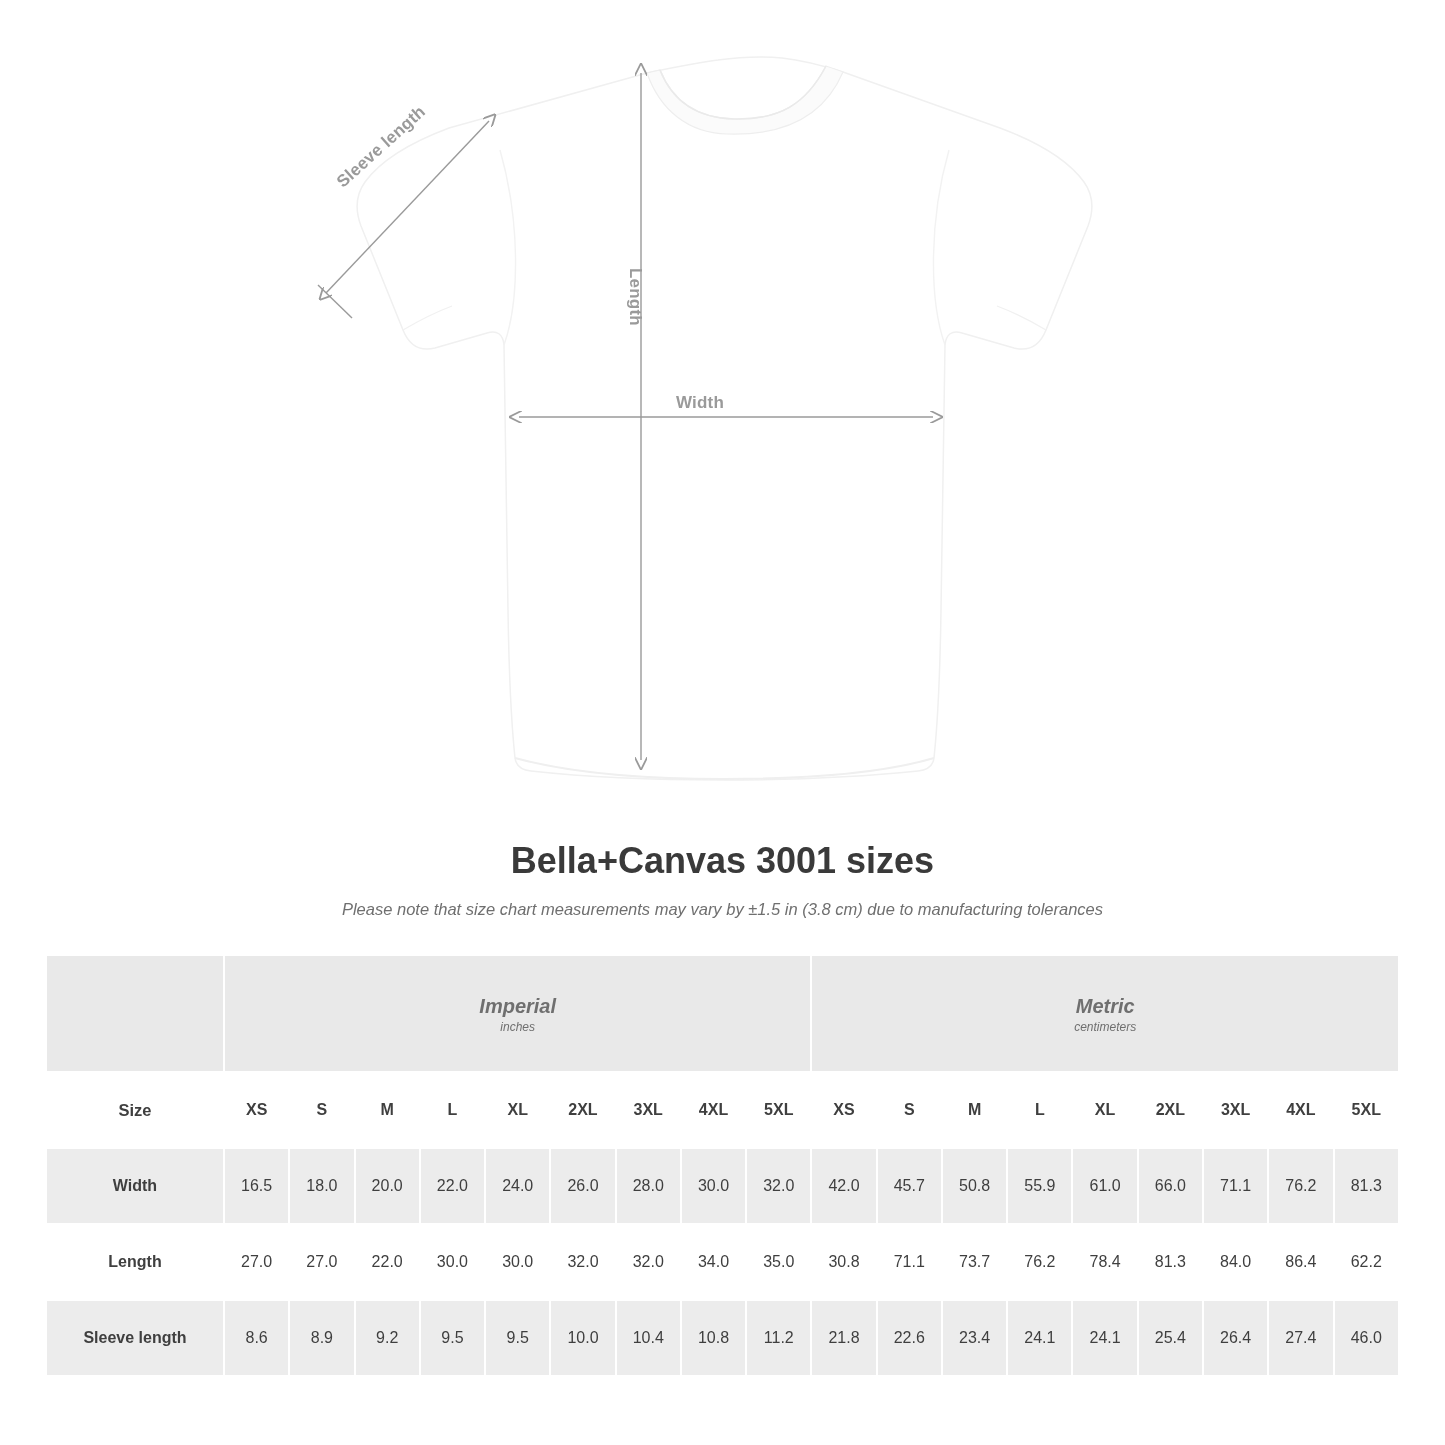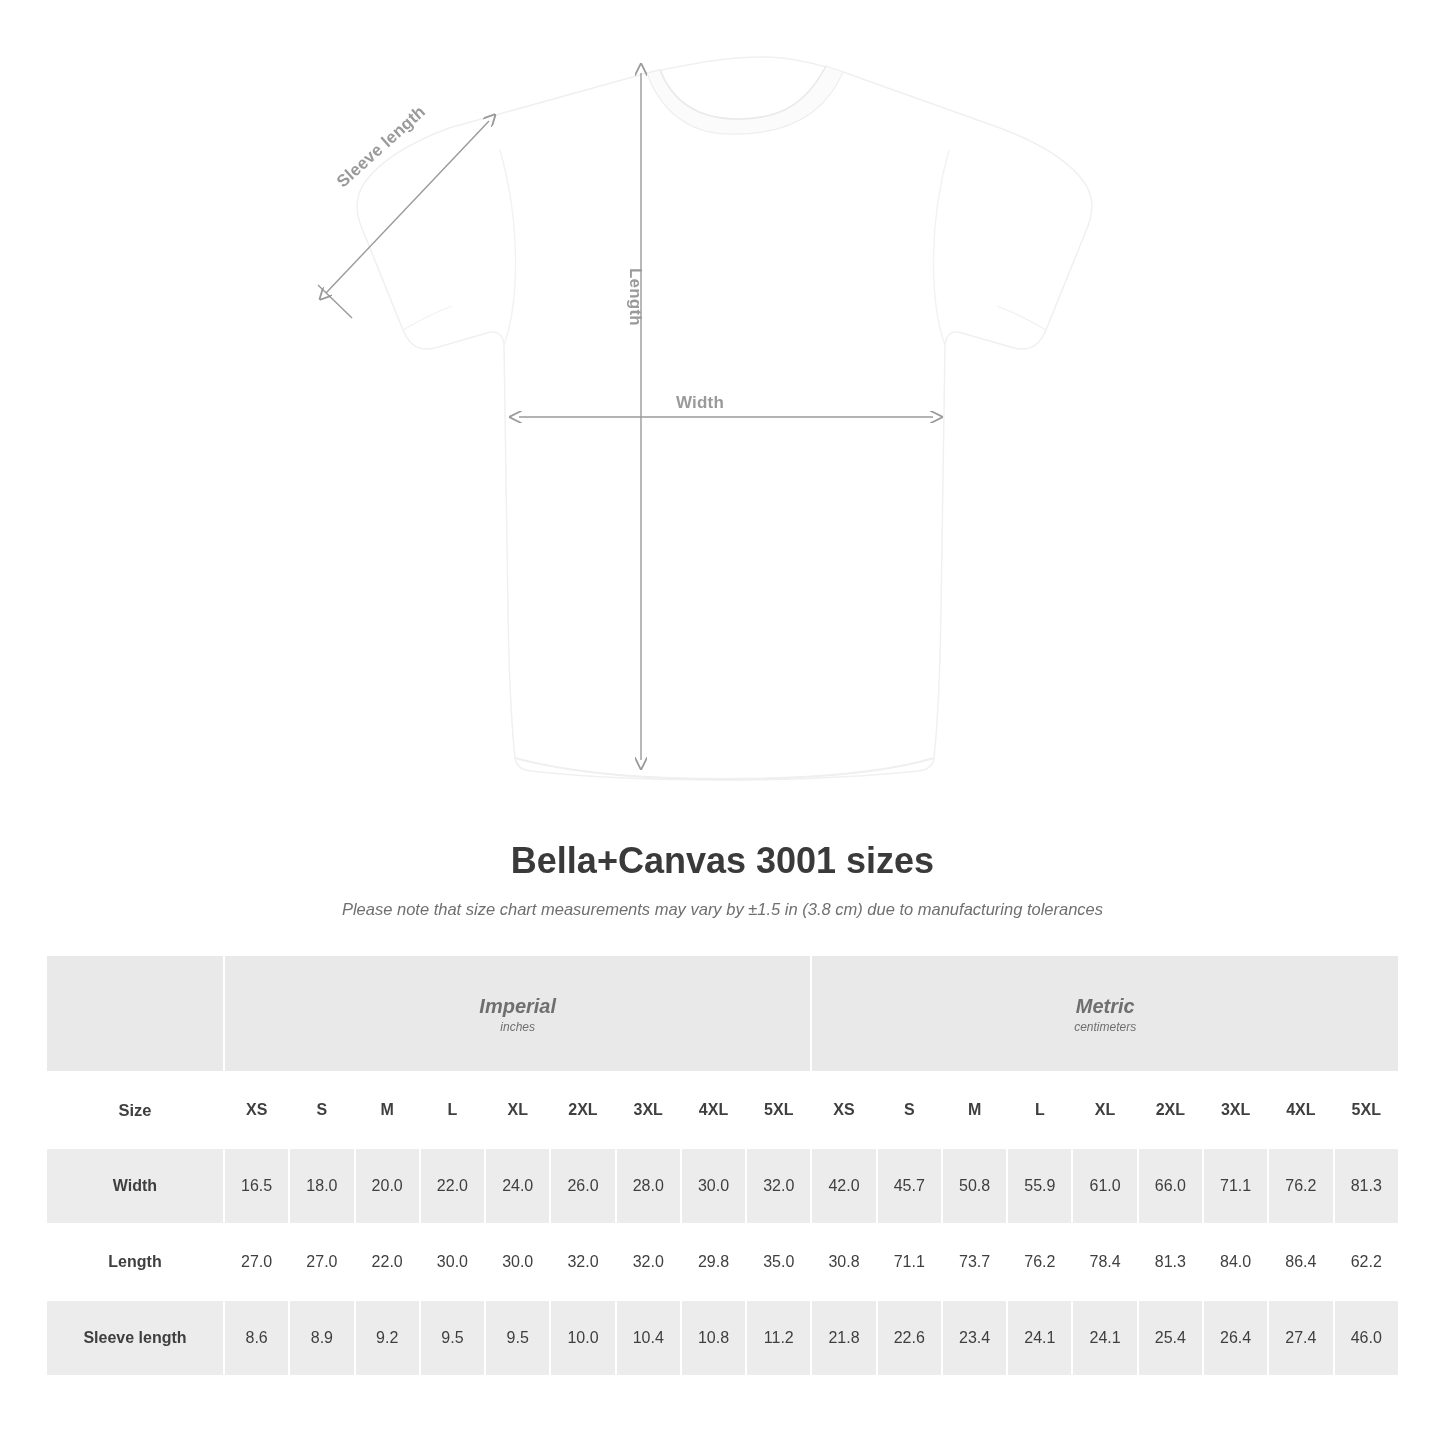--- a/index.html
+++ b/index.html
@@ -273,21 +273,21 @@
 
       <tr class="row-plain">
         <td class="rowlabel">Length</td>
         <td class="datacell">27.0</td>
         <td class="datacell">27.0</td>
         <td class="datacell">22.0</td>
         <td class="datacell">30.0</td>
         <td class="datacell">30.0</td>
         <td class="datacell">32.0</td>
         <td class="datacell">32.0</td>
-        <td class="datacell">29.8</td>
+        <td class="datacell">34.0</td>
         <td class="datacell">35.0</td>
         <td class="datacell">30.8</td>
         <td class="datacell">71.1</td>
         <td class="datacell">73.7</td>
         <td class="datacell">76.2</td>
         <td class="datacell">78.4</td>
         <td class="datacell">81.3</td>
         <td class="datacell">84.0</td>
         <td class="datacell">86.4</td>
         <td class="datacell">62.2</td>

